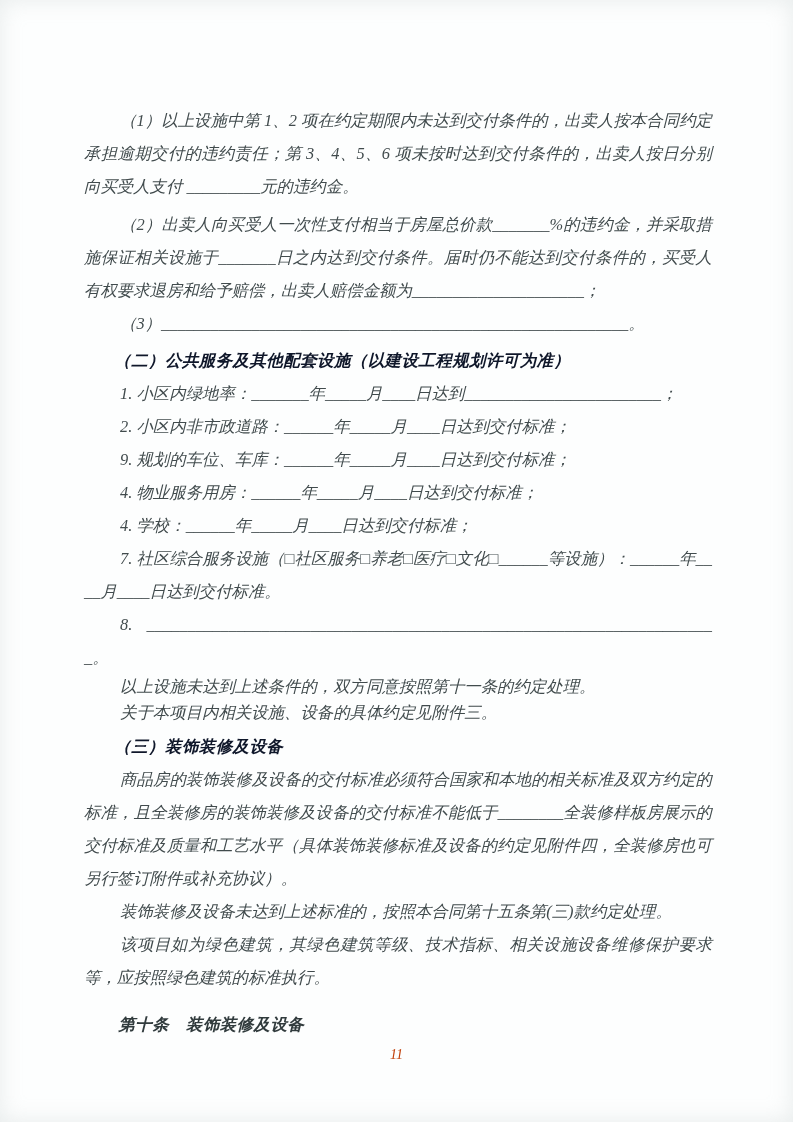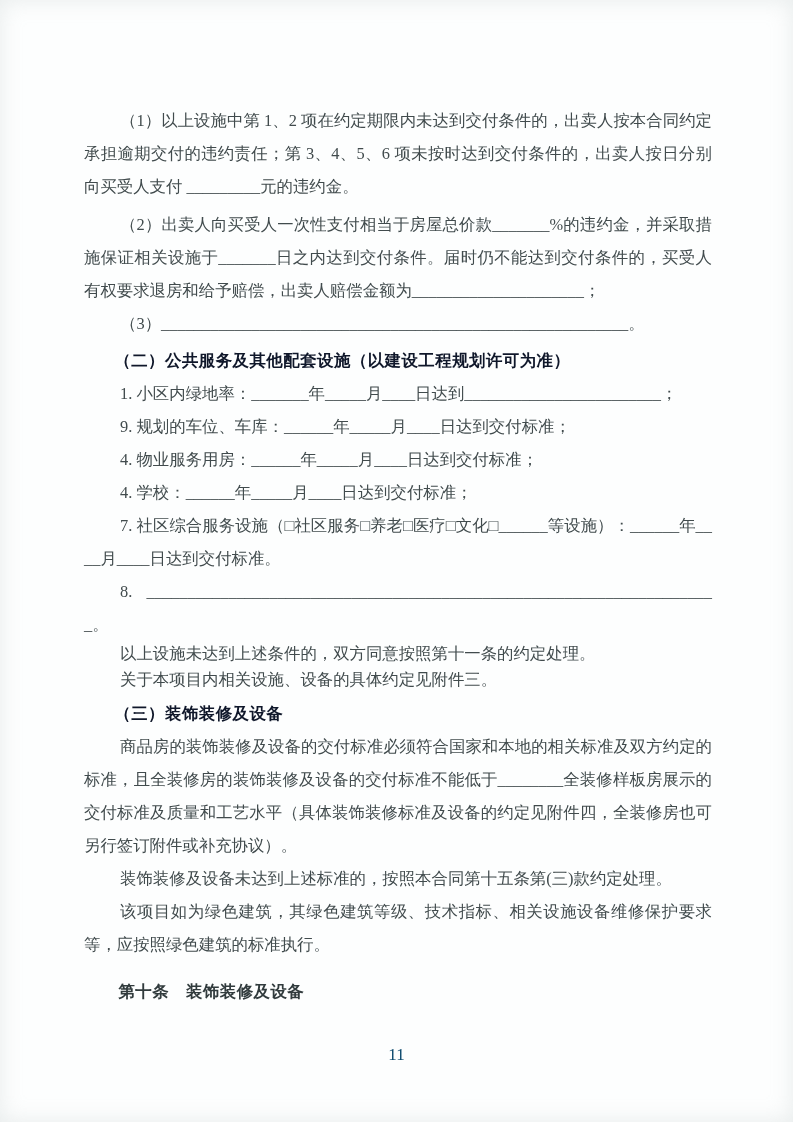--- a/index.html
+++ b/index.html
@@ -11,20 +11,21 @@
     position: relative;
     width: 793px;
     height: 1122px;
     margin: 0 auto;
     background: #fdfefe;
     box-shadow: inset 0 0 22px rgba(176, 188, 188, 0.28);
     overflow: hidden;
     box-sizing: border-box;
     font-family: "Liberation Serif", "DejaVu Serif", serif;
     color: #414b4d;
+    font-style: italic;
   }
   .content {
     position: absolute;
     top: 104px;
     left: 84px;
     width: 628px;
     font-size: 16.4px;
     line-height: 33px;
     text-align: justify;
     word-break: break-all;
@@ -50,36 +51,37 @@
     text-indent: 2.1em !important;
     letter-spacing: 0.5px;
     margin-top: 14px !important;
   }
   .page-number {
     position: absolute;
     top: 1042px;
     left: 0;
     width: 100%;
     text-align: center;
-    font-size: 17px;
+    font-size: 14px;
     line-height: 26px;
-    color: #0c4a6e;
+    color: #c2410c;
     font-family: "Liberation Serif", "DejaVu Serif", serif;
   }
 </style>
 </head>
 <body>
 
 <div class="page">
   <div class="content">
     <p>（1）以上设施中第 1、2 项在约定期限内未达到交付条件的，出卖人按本合同约定承担逾期交付的违约责任；第 3、4、5、6 项未按时达到交付条件的，出卖人按日分别向买受人支付 _________元的违约金。</p>
     <p class="para-gap">（2）出卖人向买受人一次性支付相当于房屋总价款_______%的违约金，并采取措施保证相关设施于_______日之内达到交付条件。届时仍不能达到交付条件的，买受人有权要求退房和给予赔偿，出卖人赔偿金额为_____________________；</p>
     <p>（3）_________________________________________________________。</p>
     <p class="sec-head">（二）公共服务及其他配套设施（以建设工程规划许可为准）</p>
     <p>1. 小区内绿地率：_______年_____月____日达到________________________；</p>
+    <p>2. 小区内非市政道路：______年_____月____日达到交付标准；</p>
     <p>9. 规划的车位、车库：______年_____月____日达到交付标准；</p>
     <p>4. 物业服务用房：______年_____月____日达到交付标准；</p>
     <p>4. 学校：______年_____月____日达到交付标准；</p>
     <p>7. 社区综合服务设施（□社区服务□养老□医疗□文化□______等设施）：______年____月____日达到交付标准。</p>
     <p>8. ______________________________________________________________________。</p>
     <p class="tight">以上设施未达到上述条件的，双方同意按照第十一条的约定处理。</p>
     <p class="tight">关于本项目内相关设施、设备的具体约定见附件三。</p>
     <p class="sec-head">（三）装饰装修及设备</p>
     <p>商品房的装饰装修及设备的交付标准必须符合国家和本地的相关标准及双方约定的标准，且全装修房的装饰装修及设备的交付标准不能低于________全装修样板房展示的交付标准及质量和工艺水平（具体装饰装修标准及设备的约定见附件四，全装修房也可另行签订附件或补充协议）。</p>
     <p>装饰装修及设备未达到上述标准的，按照本合同第十五条第(三)款约定处理。</p>

